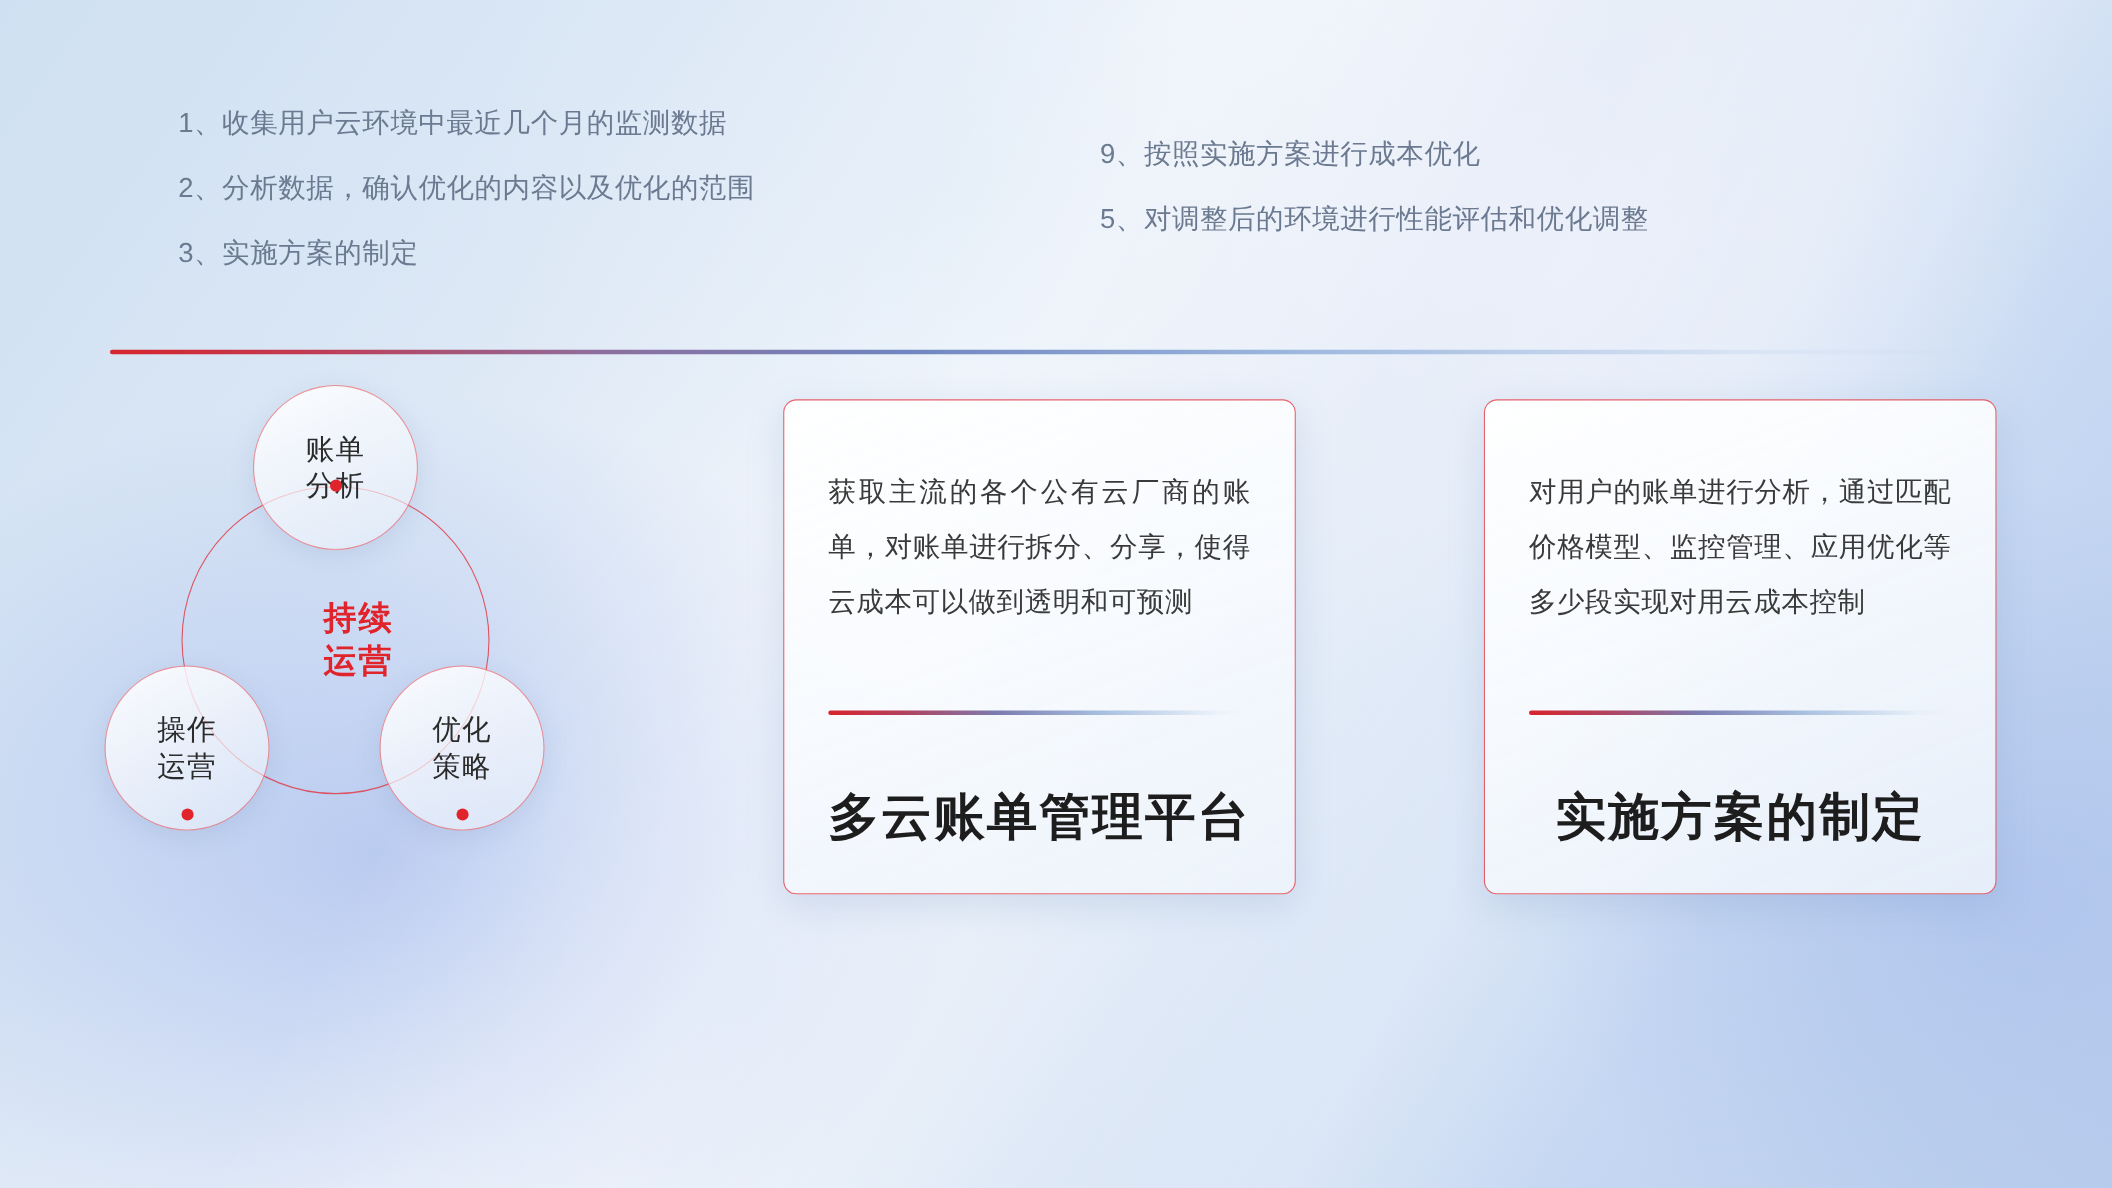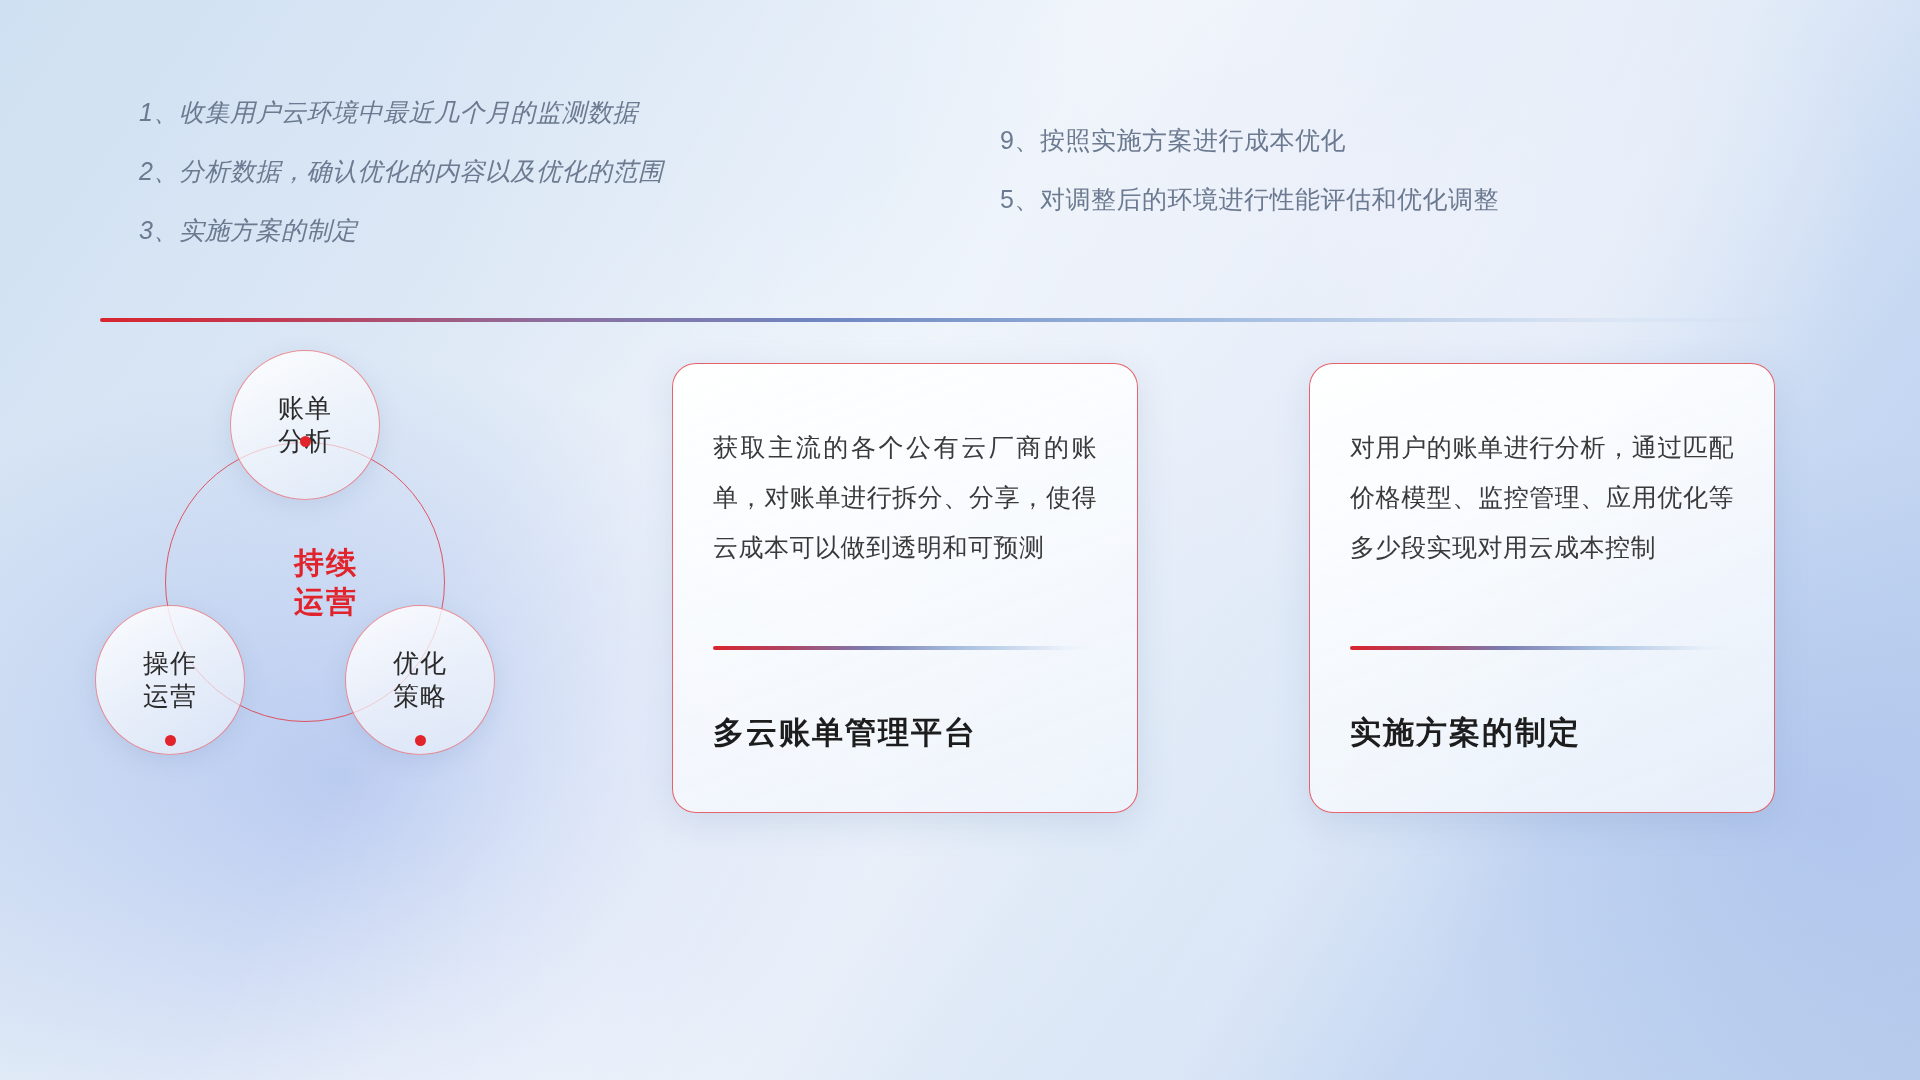--- a/index.html
+++ b/index.html
@@ -37,21 +37,21 @@
   
   .bullets {
     position: absolute;
     color: #6b7a90;
     font-size: 25px;
     line-height: 1.0;
     letter-spacing: 0.5px;
     white-space: nowrap;
   }
   .bullets .row { margin-bottom: 34px; }
-  #bullets-left { left: 139px; top: 100px; font-style: italic; }
+  #bullets-left { left: 162px; top: 100px; }
   #bullets-right { left: 1000px; top: 128px; }
 
   
   #divider {
     position: absolute;
     left: 100px;
     top: 318px;
     width: 1720px;
     height: 4px;
     border-radius: 2px;
@@ -124,48 +124,50 @@
   #dot-right { left: 320px; top: 385px; }
 
   
   .card {
     position: absolute;
     top: 363px;
     width: 466px;
     height: 450px;
     box-sizing: border-box;
     border: 1.5px solid rgba(226, 60, 70, 0.8);
-    border-radius: 24px;
+    border-radius: 12px;
     background: linear-gradient(160deg, rgba(255,255,255,0.96) 0%, rgba(250,252,254,0.90) 40%, rgba(238,244,251,0.86) 100%);
     box-shadow: 0 10px 34px rgba(110,140,185,0.20);
     padding: 58px 40px 0 40px;
+    margin-left: 40px;
   }
   #card-1 { left: 672px; }
   #card-2 { left: 1309px; }
 
   .card-body {
     font-size: 25px;
     color: #3a3a3a;
     line-height: 2.0;
     letter-spacing: 0.5px;
     text-align: justify;
     height: 206px;
   }
   .card-rule {
     margin-top: 18px;
     height: 4px;
     border-radius: 2px;
     background: linear-gradient(90deg, #d8252c 0%, #b2415f 18%, #7b7cb0 40%, #a8c0e0 65%, rgba(200,215,236,0.15) 92%, rgba(200,215,236,0) 100%);
   }
   .card-title {
     margin-top: 62px;
-    font-size: 31px;
+    font-size: 46px;
     font-weight: bold;
     color: #1d1d1d;
     letter-spacing: 2px;
+    text-align: center;
   }
 </style>
 </head>
 <body>
 
 <div id="stage">
 
   <div class="bullets" id="bullets-left">
     <div class="row">1、收集用户云环境中最近几个月的监测数据</div>
     <div class="row">2、分析数据，确认优化的内容以及优化的范围</div>

